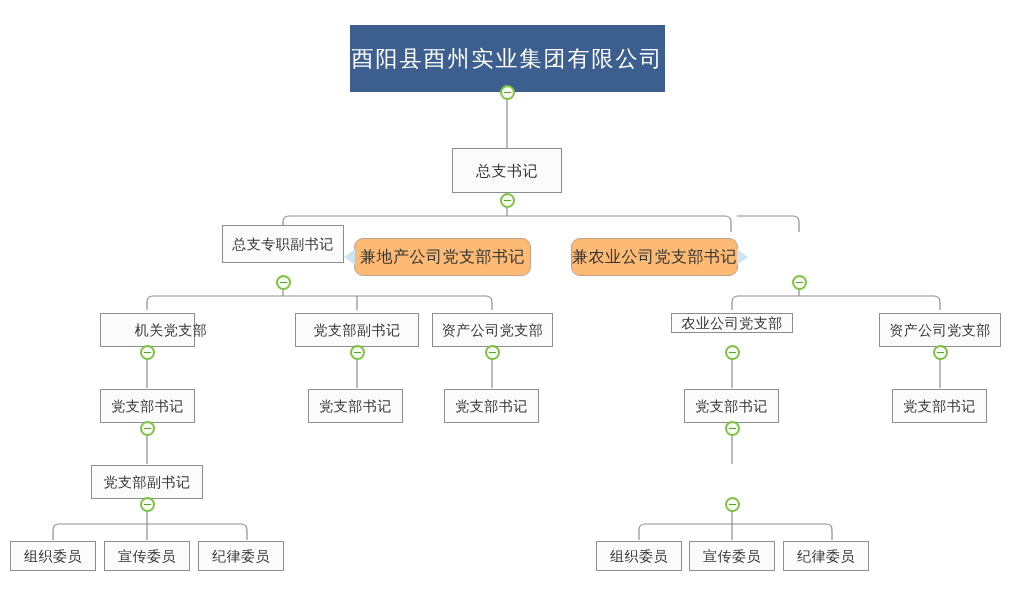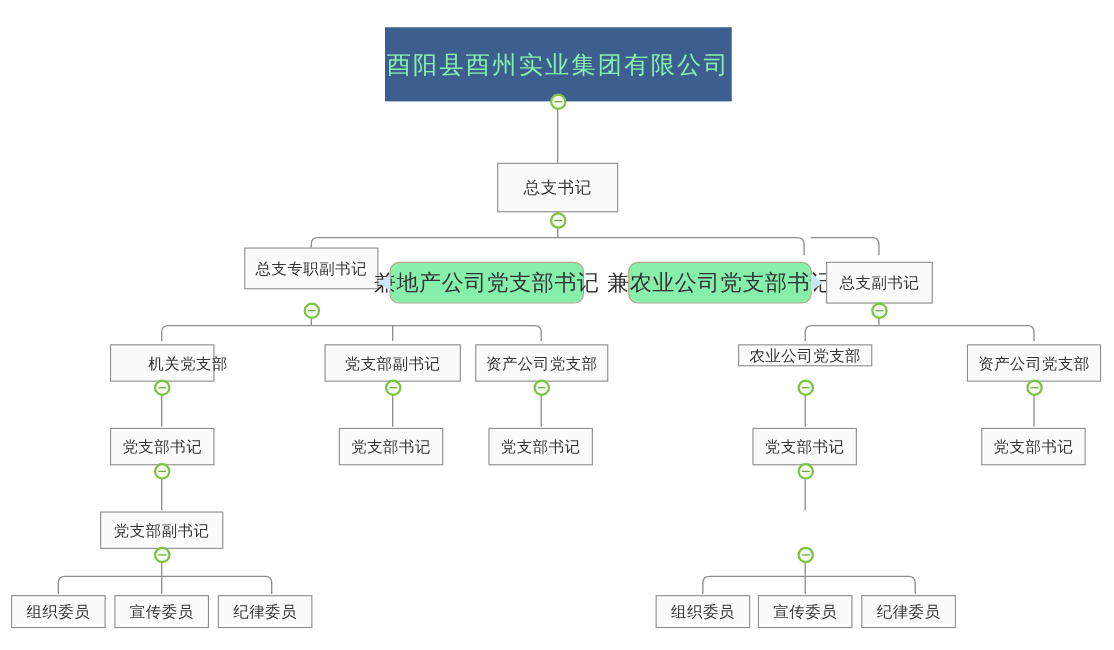--- a/index.html
+++ b/index.html
@@ -42,38 +42,38 @@
     border: 1px solid #8d8d8d;
     color: #333333;
     font-size: 14px;
     line-height: 1;
     letter-spacing: 0.5px;
   }
 
   .node.root {
     background: #3c5f8f;
     border: 1px solid #3c5f8f;
-    color: #86efac;
+    color: #ffffff;
     font-size: 22px;
     letter-spacing: 2px;
   }
 
   
   .callout {
     position: absolute;
     box-sizing: border-box;
     display: flex;
     align-items: center;
     justify-content: center;
     white-space: nowrap;
-    background: #86efac;
+    background: #fdba74;
     border: 1px solid #bba28c;
     border-radius: 9px;
     color: #333333;
-    font-size: 20px;
+    font-size: 16px;
     letter-spacing: 0.5px;
   }
   .callout .tail {
     position: absolute;
     width: 0; height: 0;
     top: 50%;
     margin-top: -8px;
     border-top: 8px solid transparent;
     border-bottom: 8px solid transparent;
   }
@@ -186,21 +186,20 @@
   <div class="callout point-left" style="left:354px; top:238px; width:177px; height:38px;">
     <span class="tail"></span>
     <span>兼地产公司党支部书记</span>
   </div>
 
   <div class="callout point-right" style="left:571px; top:238px; width:167px; height:38px;">
     <span class="tail"></span>
     <span>兼农业公司党支部书记</span>
   </div>
 
-  <div class="node" style="left:751px; top:238px; width:97px; height:38px;">总支副书记</div>
   <div class="toggle" style="left:792px; top:275px;"></div>
 
   <div class="node" style="left:100px; top:313px; width:95px; height:34px;padding-left:47px;">机关党支部</div>
   <div class="toggle" style="left:140px; top:345px;"></div>
 
   <div class="node" style="left:295px; top:313px; width:124px; height:34px;">党支部副书记</div>
   <div class="toggle" style="left:350px; top:345px;"></div>
 
   <div class="node" style="left:432px; top:313px; width:121px; height:34px;">资产公司党支部</div>
   <div class="toggle" style="left:485px; top:345px;"></div>

